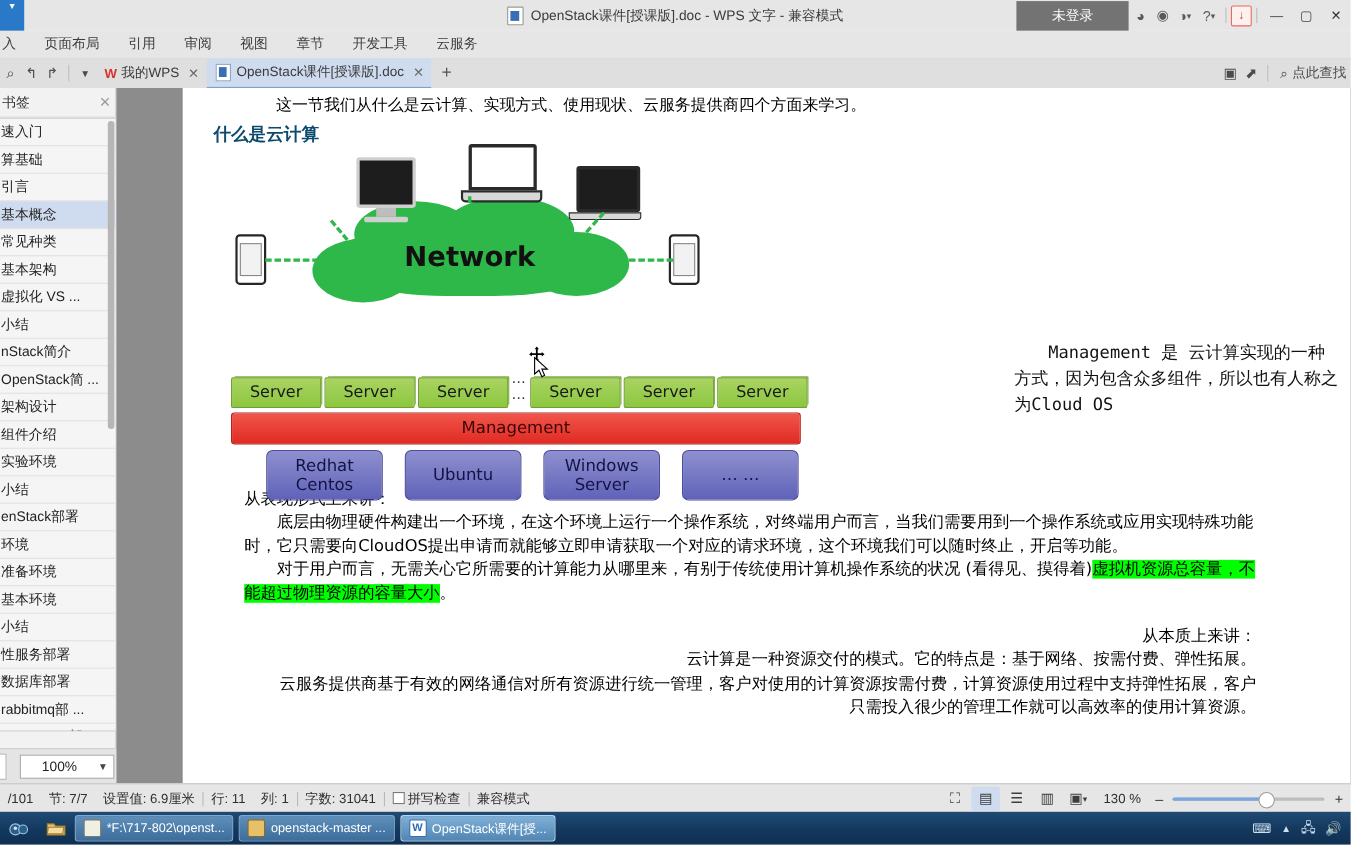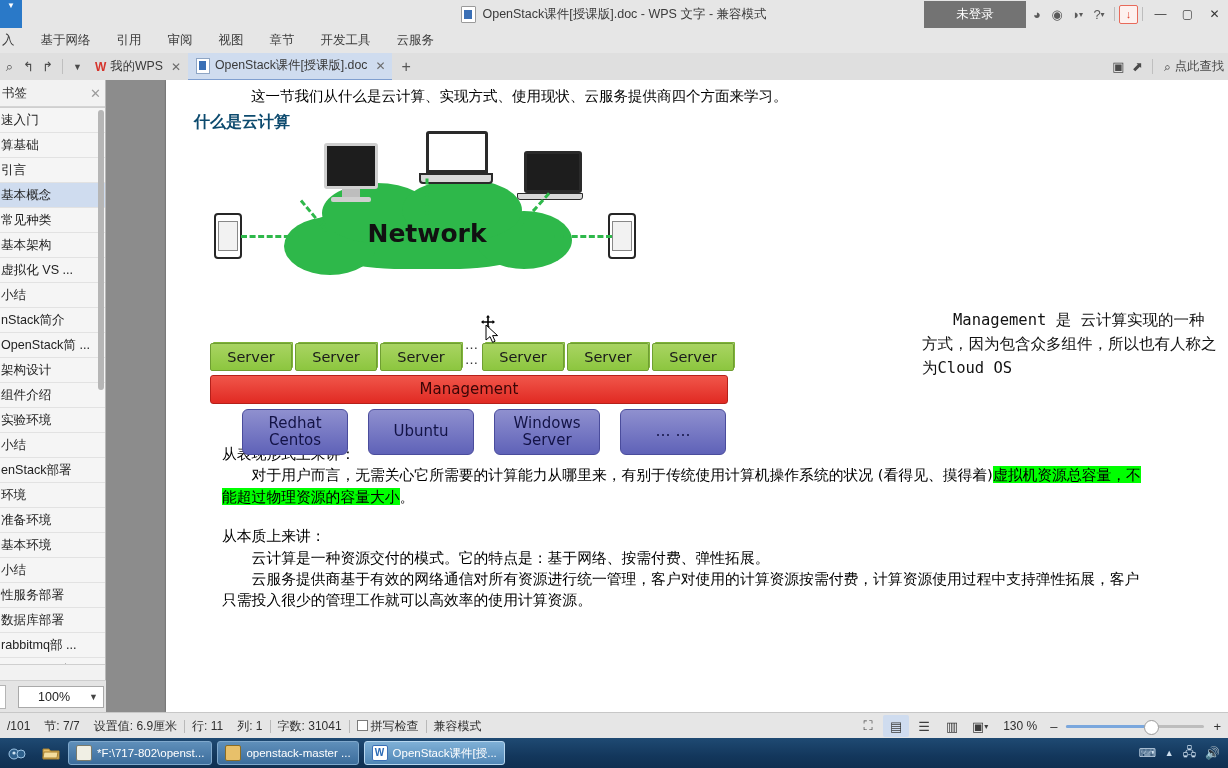--- a/index.html
+++ b/index.html
@@ -322,21 +322,21 @@
       <div class="dl-box">↓</div>
       <div class="tb-sep"></div>
       <div class="win-btn">—</div>
       <div class="win-btn">▢</div>
       <div class="win-btn close">✕</div>
     </div>
   </div>
 
   <div class="ribbon">
     <div class="rt clipped">入</div>
-    <div class="rt">基于网络</div>
+    <div class="rt">页面布局</div>
     <div class="rt">引用</div>
     <div class="rt">审阅</div>
     <div class="rt">视图</div>
     <div class="rt">章节</div>
     <div class="rt">开发工具</div>
     <div class="rt">云服务</div>
   </div>
 
   <div class="tabstrip">
     <div class="qicon">⌕</div>
@@ -487,24 +487,25 @@
         </div>
 
         <div class="note">
           <span class="ind">Management 是 云计算实现的一种</span>
           <span>方式，因为包含众多组件，所以也有人称之</span><br>
           <span>为Cloud OS</span>
         </div>
 
         <div style="margin-top:4px;">
           <p class="p-body">从表现形式上来讲：</p>
+          <p class="p-body p-ind">底层由物理硬件构建出一个环境，在这个环境上运行一个操作系统，对终端用户而言，当我们需要用到一个操作系统或应用实现特殊功能时，它只需要向CloudOS提出申请而就能够立即申请获取一个对应的请求环境，这个环境我们可以随时终止，开启等功能。</p>
           <p class="p-body p-ind"><span>对于用户而言，无需关心它所需要的计算能力从哪里来，有别于传统使用计算机操作系统的状况 (看得见、摸得着)</span><span class="hl">虚拟机资源总容量，不能超过物理资源的容量大小</span><span>。</span></p>
         </div>
 
-        <div style="margin-top:18px;">
+        <div style="margin-top:18px;text-align:right;">
           <p class="p-body">从本质上来讲：</p>
           <p class="p-body p-ind">云计算是一种资源交付的模式。它的特点是：基于网络、按需付费、弹性拓展。</p>
           <p class="p-body p-ind">云服务提供商基于有效的网络通信对所有资源进行统一管理，客户对使用的计算资源按需付费，计算资源使用过程中支持弹性拓展，客户只需投入很少的管理工作就可以高效率的使用计算资源。</p>
         </div>
 
       </div>
     </div>
 
     <svg class="cursor" viewBox="0 0 18 22">
       <path d="M1,1 L1,16 L5,12.6 L7.6,18.4 L10.1,17.2 L7.6,11.6 L12.6,11.6 Z" fill="#fff" stroke="#000" stroke-width="1"></path>

